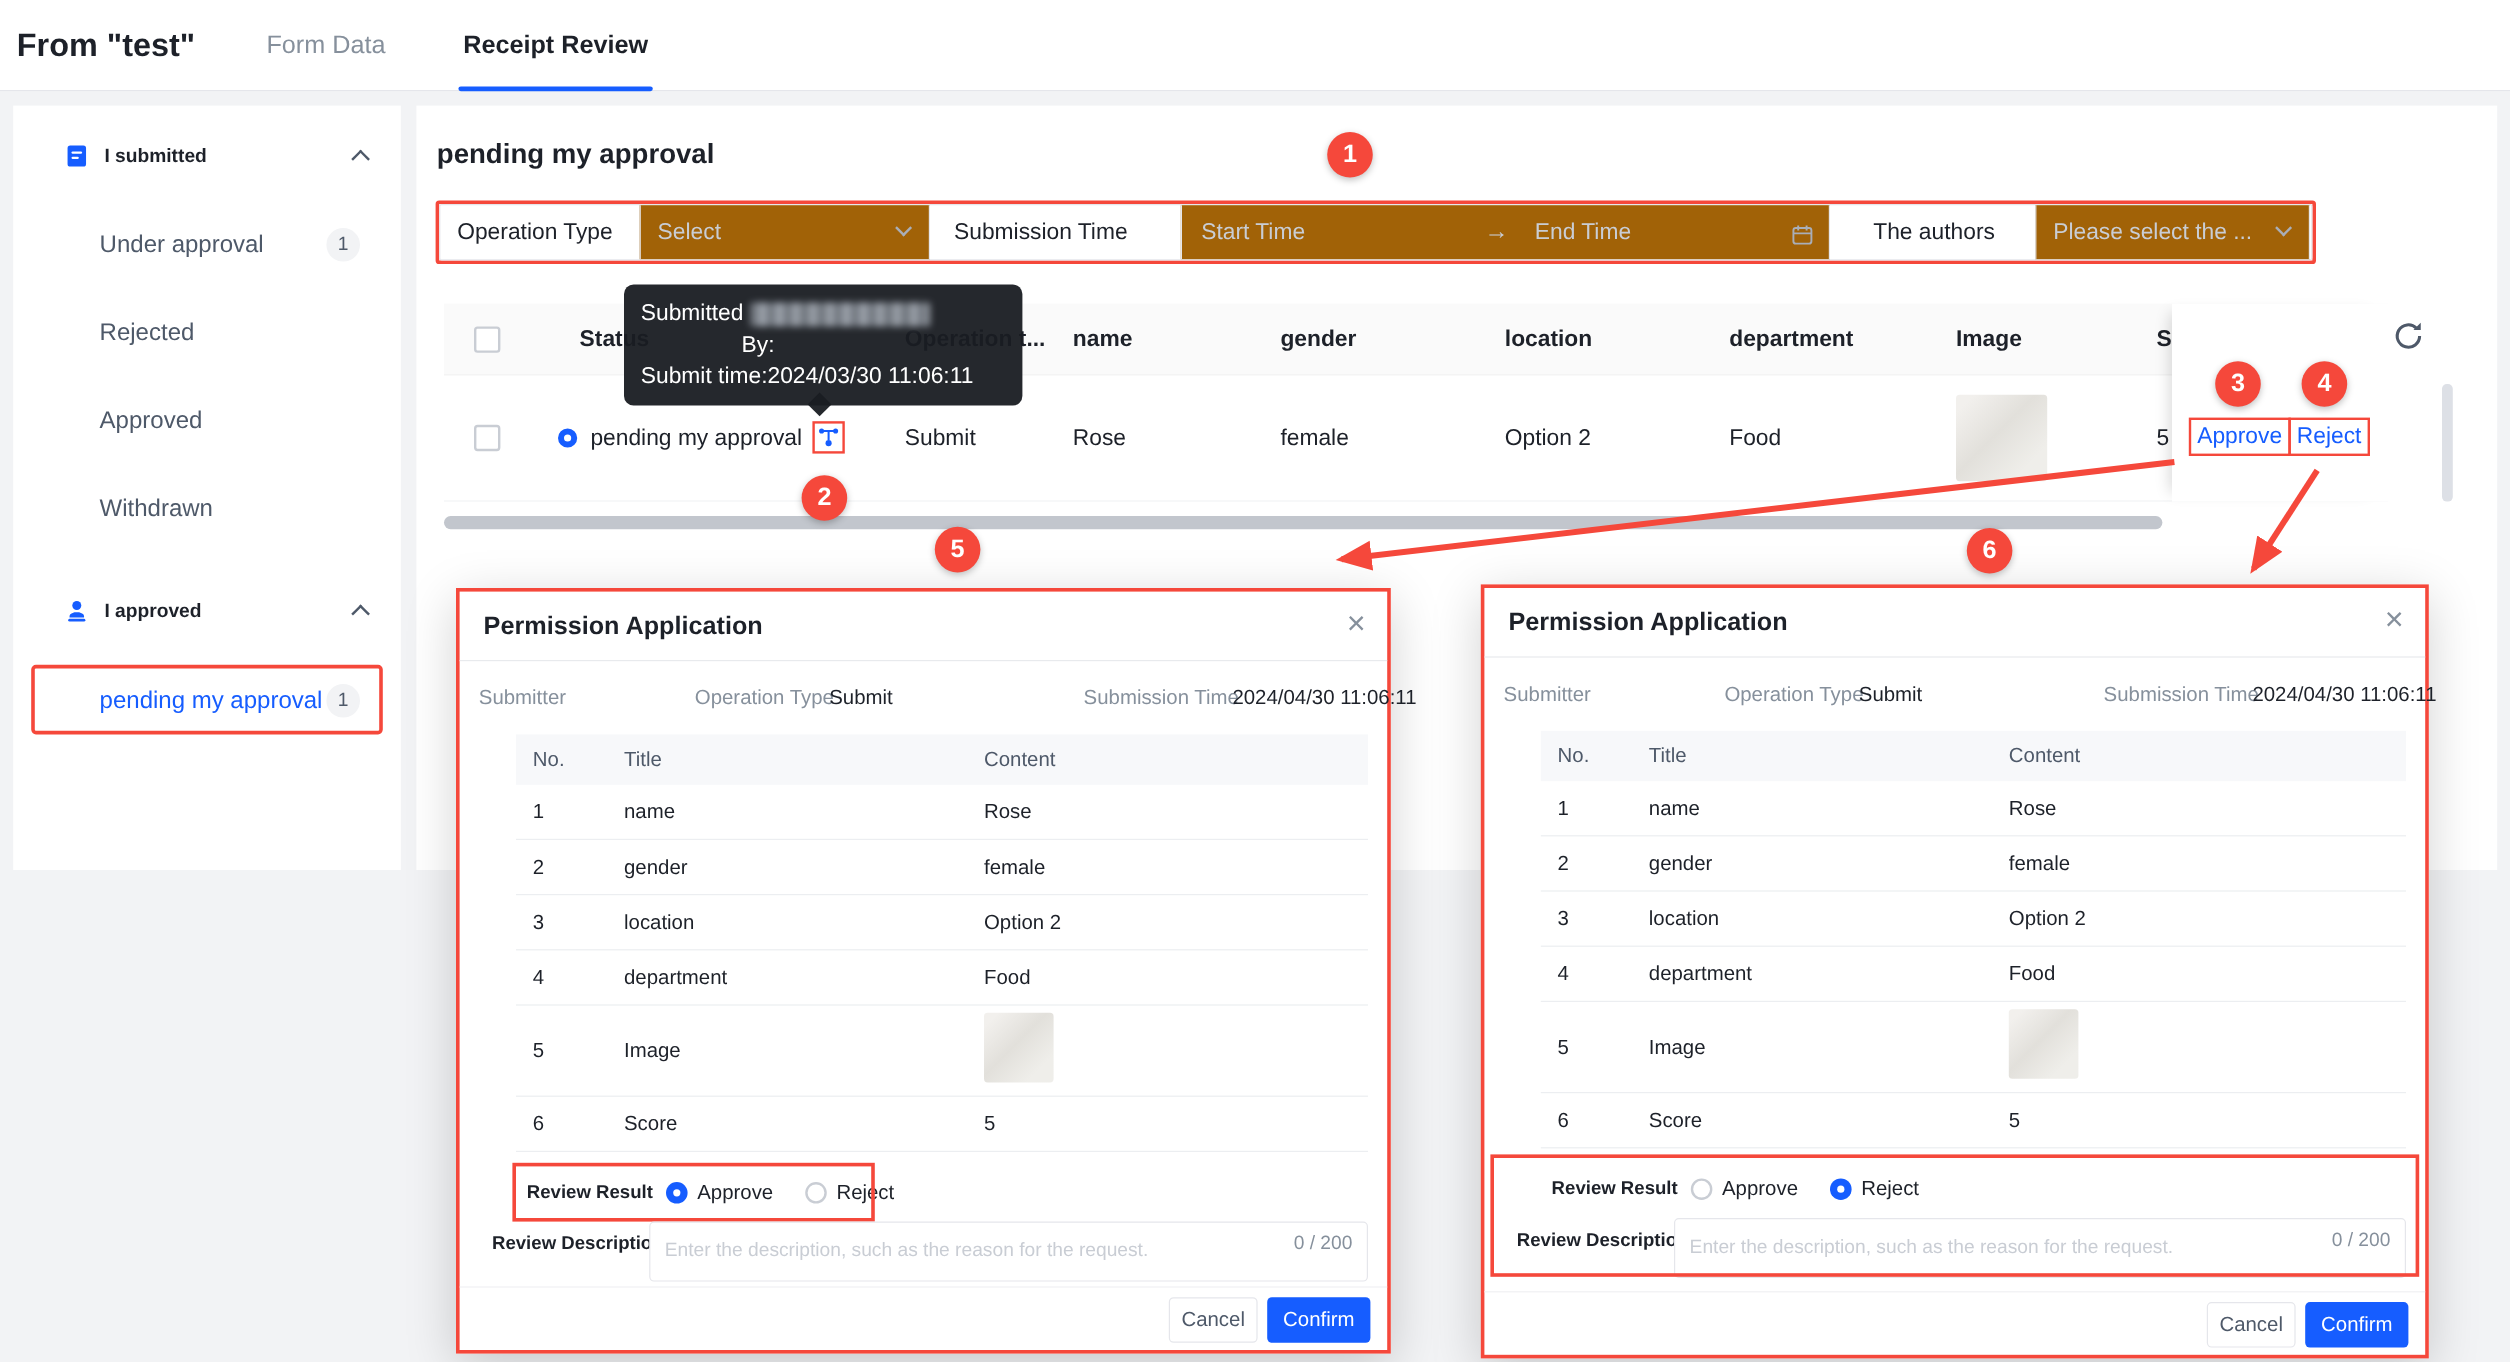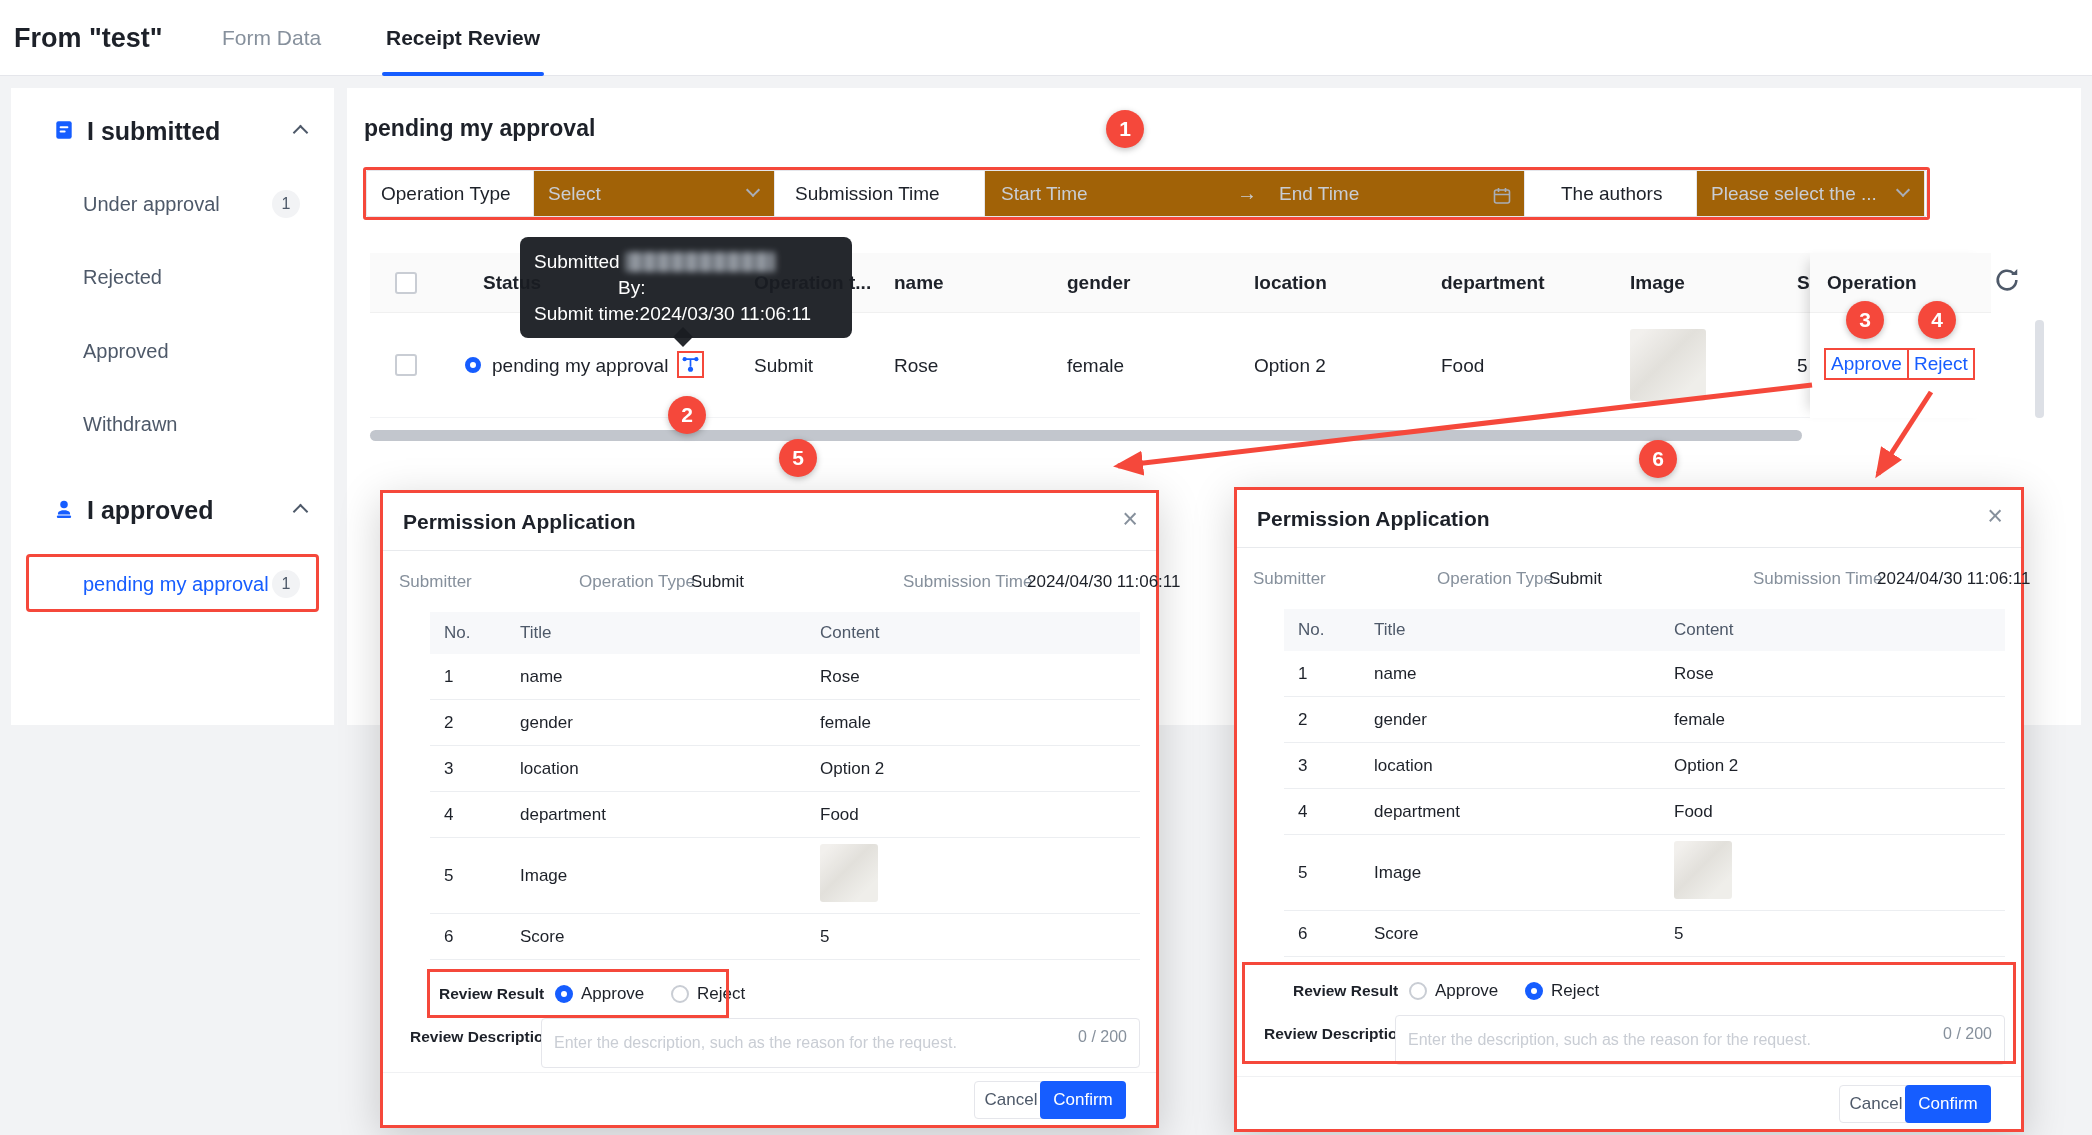--- a/index.html
+++ b/index.html
@@ -11,21 +11,21 @@
 .topbar{position:absolute;left:0;top:0;width:2092px;height:76px;background:#fff;border-bottom:1px solid #e5e6eb;z-index:2}
 .app-title{position:absolute;left:14px;top:0;height:76px;line-height:76px;font-size:27px;font-weight:700;color:#1d2129}
 .tab{position:absolute;top:0;height:76px;line-height:76px;font-size:21px;color:#86909c;cursor:pointer}
 .tab.active{color:#1d2129;font-weight:700}
 .tab.active::after{content:"";position:absolute;left:-4px;right:-4px;bottom:0;height:4px;background:#165dff;border-radius:2px}
 
 
 .sidebar{position:absolute;left:11px;top:88px;width:323px;height:637px;background:#fff;z-index:2}
 .side-row{position:absolute;left:0;width:100%;height:60px}
 .side-icon{position:absolute;left:42px;top:18px;width:22px;height:22px}
-.section-label{position:absolute;left:76px;top:0;line-height:60px;font-size:25px;font-weight:600;color:#1d2129}
+.section-label{position:absolute;left:76px;top:0;line-height:60px;font-size:16px;font-weight:600;color:#1d2129}
 .item-label{position:absolute;left:72px;top:0;line-height:60px;font-size:20px;color:#4e5969;white-space:nowrap}
 .side-row.active .item-label{color:#165dff}
 .chev{display:inline-block;width:11px;height:11px;border-left:2.5px solid #4e5969;border-top:2.5px solid #4e5969}
 .side-chev{position:absolute;right:28px;top:26px;transform:rotate(45deg)}
 .count-badge{position:absolute;right:34px;top:16px;min-width:28px;height:28px;line-height:28px;text-align:center;border-radius:14px;background:#f2f3f5;color:#4e5969;font-size:16px;padding:0 6px}
 .side-redbox{position:absolute;left:15px;top:466px;width:293px;height:58px;border:3px solid #f5483b;border-radius:4px;pointer-events:none;z-index:3}
 
 
 .panel{position:absolute;left:347px;top:88px;width:1734px;height:637px;background:#fff;z-index:1}
 .panel-title{position:absolute;left:17px;top:27px;font-size:23px;font-weight:700}
@@ -90,21 +90,21 @@
 .radio-label{position:absolute;top:0;line-height:38px;font-size:17px;color:#1d2129;cursor:pointer;white-space:nowrap}
 .desc-row{position:absolute;left:0;top:525px;width:100%;height:38px}
 .desc-label{position:absolute;left:27px;top:0;line-height:38px;font-size:15.5px;font-weight:600;color:#1d2129;white-space:nowrap}
 .desc-box{position:absolute;left:158px;right:16px;top:0;height:50px;border:1px solid #e5e6eb;border-radius:4px;background:#fff}
 .desc-input{position:absolute;left:0;top:0;width:100%;height:100%;border:none;outline:none;background:transparent;font-size:16px;padding:0 95px 0 12px;color:#1d2129;font-family:inherit}
 .desc-input::placeholder{color:#c9cdd4}
 .counter{position:absolute;right:12px;top:0;line-height:36px;font-size:16px;color:#86909c}
 .dlg-footer{position:absolute;left:0;right:0;bottom:0;height:53px;border-top:1px solid #f0f1f3}
 .btn{position:absolute;top:8px;height:38px;border-radius:4px;font-size:17px;cursor:pointer;border:none;font-family:inherit}
 .btn.cancel{right:108px;width:74px;background:#fff;border:1px solid #e5e6eb;color:#4e5969}
-.btn.confirm{right:30px;width:86px;background:#165dff;color:#fff}
+.btn.confirm{right:14px;width:86px;background:#165dff;color:#fff}
 .redbox-result{position:absolute;left:44px;top:476px;width:302px;height:49px;border:3px solid #f5483b;pointer-events:none}
 .redbox-review{position:absolute;left:5px;right:5px;top:472px;height:102px;border:3px solid #f5483b;pointer-events:none}
 
 
 .arrows{position:absolute;left:0;top:0;z-index:35;pointer-events:none}
 .step-circle{position:absolute;width:38px;height:38px;border-radius:50%;background:#f5483b;color:#fff;font-size:21px;font-weight:700;display:flex;align-items:center;justify-content:center;z-index:40;box-shadow:0 2px 6px rgba(0,0,0,.25)}
 </style>
 </head>
 <body>
 
@@ -216,23 +216,20 @@
       <span class="td" style="left:384px">Submit</span>
       <span class="td" style="left:524px">Rose</span>
       <span class="td" style="left:697px">female</span>
       <span class="td" style="left:884px">Option 2</span>
       <span class="td" style="left:1071px">Food</span>
       <span class="row-thumb thumb"></span>
       <span class="td" style="left:1427px">5</span>
     </div>
 
     <div class="op-panel">
-      <div class="op-head">
-        <span class="op-title">Operation</span>
-      </div>
       <div class="op-row">
         <span class="link-box" style="left:14px"><span class="link">Approve</span></span>
         <span class="link-box" style="left:97px"><span class="link">Reject</span></span>
       </div>
     </div>
 
     <span class="refresh">
       <svg width="28" height="28" viewBox="0 0 24 24">
           <path d="M20 12a8 8 0 1 1-2.3-5.6" fill="none" stroke="#4e5969" stroke-width="2.2"></path>
           <path d="M20.8 2.6v5.2h-5.2z" fill="#4e5969"></path>

